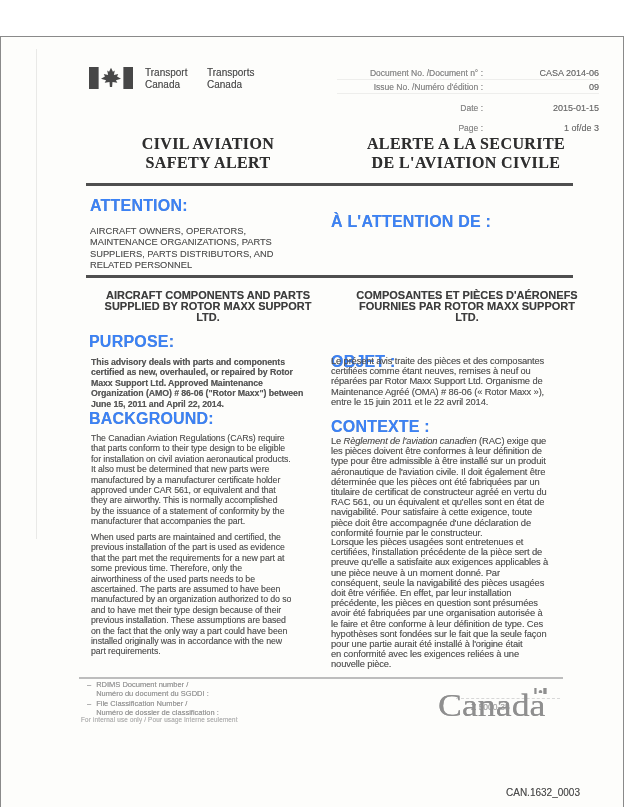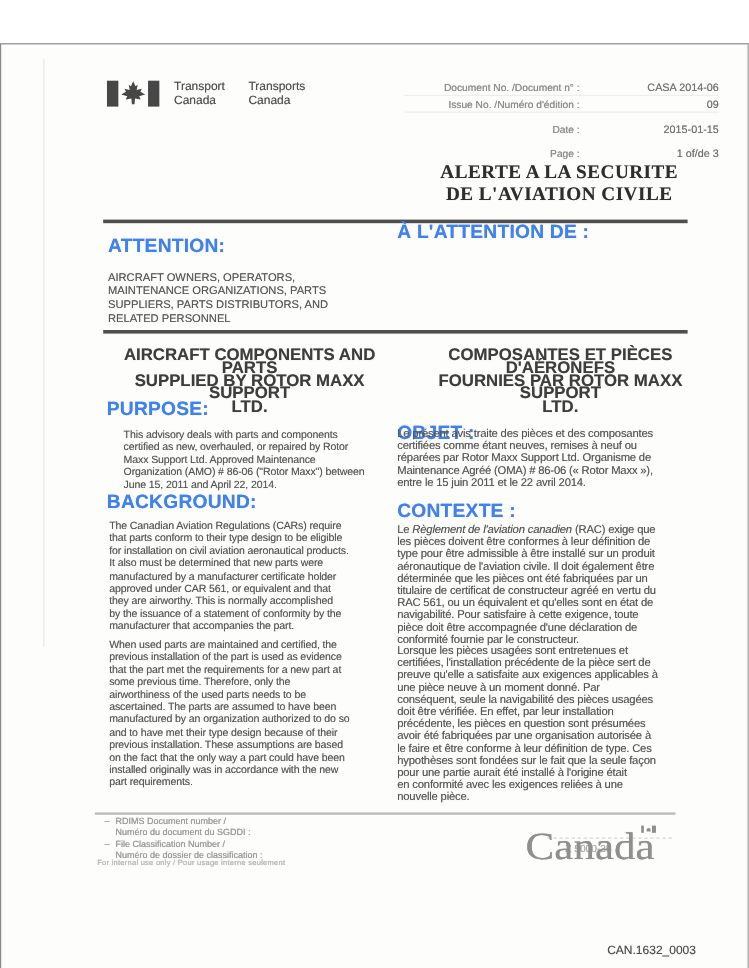--- a/index.html
+++ b/index.html
@@ -34,34 +34,34 @@
   .title-en { left:88px; top:98px; width:238px; }
   .title-fr { left:330px; top:98px; width:270px; }
 
   .rule-heavy { height:3px; background:#4f4f4f; }
   .rule1 { left:85px; top:146px; width:487px; }
   .rule2 { left:85px; top:238px; width:487px; }
   .rule3 { left:78px; top:640px; width:484px; height:2px; background:#bdbdbd; }
 
   .h1 { font-size:16px; font-weight:bold; color:#3b82f6; letter-spacing:0.2px; }
   .att-h-en { left:89px; top:160px; }
-  .att-h-fr { left:330px; top:148px; }
+  .att-h-fr { left:330px; top:176px; }
   .att-b { font-size:9.3px; line-height:11.4px; color:#555; }
   .att-b-en { left:89px; top:189px; width:240px; }
   .att-b-fr { left:330px; top:191px; width:280px; font-size:9.2px; }
 
-  .subject { font-weight:bold; font-size:14px; line-height:10.8px; text-align:center; color:#3d3d3d; }
+  .subject { font-weight:bold; font-size:11px; line-height:10.8px; text-align:center; color:#3d3d3d; }
   .subject-en { left:88px; top:253px; width:238px; }
   .subject-fr { left:332px; top:253px; width:268px; }
 
   .purp-h-en { left:88px; top:296px; }
   .purp-h-fr { left:330px; top:316px; }
   .body-en { font-size:8.8px; line-height:10.4px; letter-spacing:-0.1px; color:#565656; }
   .body-fr { font-size:9.4px; line-height:10.2px; letter-spacing:-0.15px; color:#565656; }
-  .purp-b-en { left:102px; top:320px; width:250px; }
+  .purp-b-en { left:90px; top:320px; width:250px;font-weight:bold; }
   .purp-b-fr { left:330px; top:319px; width:280px; }
 
   .bg-h-en { left:88px; top:373px; }
   .bg-h-fr { left:330px; top:381px; }
   .bg-p1-en { left:90px; top:396px; width:250px; }
   .bg-p2-en { left:90px; top:495px; width:250px; }
   .bg-p1-fr { left:330px; top:399px; width:282px; }
   .bg-p2-fr { left:330px; top:500px; width:282px; }
   em { font-style:italic; }
 
@@ -116,20 +116,22 @@
     <div class="doc-row gap">
       <span class="lbl">Date :</span>
       <span class="val">2015-01-15</span>
     </div>
     <div class="doc-row gap">
       <span class="lbl">Page :</span>
       <span class="val">1 of/de 3</span>
     </div>
   </div>
 
+  <div class="abs title title-en prewrap">CIVIL AVIATION
+SAFETY ALERT</div>
   <div class="abs title title-fr prewrap">ALERTE A LA SECURITE
 DE L'AVIATION CIVILE</div>
 
   <div class="abs rule-heavy rule1"></div>
 
   <div class="abs h1 att-h-en">ATTENTION:</div>
   <div class="abs h1 att-h-fr">À L'ATTENTION DE :</div>
   <div class="abs att-b att-b-en prewrap">AIRCRAFT OWNERS, OPERATORS,
 MAINTENANCE ORGANIZATIONS, PARTS
 SUPPLIERS, PARTS DISTRIBUTORS, AND

